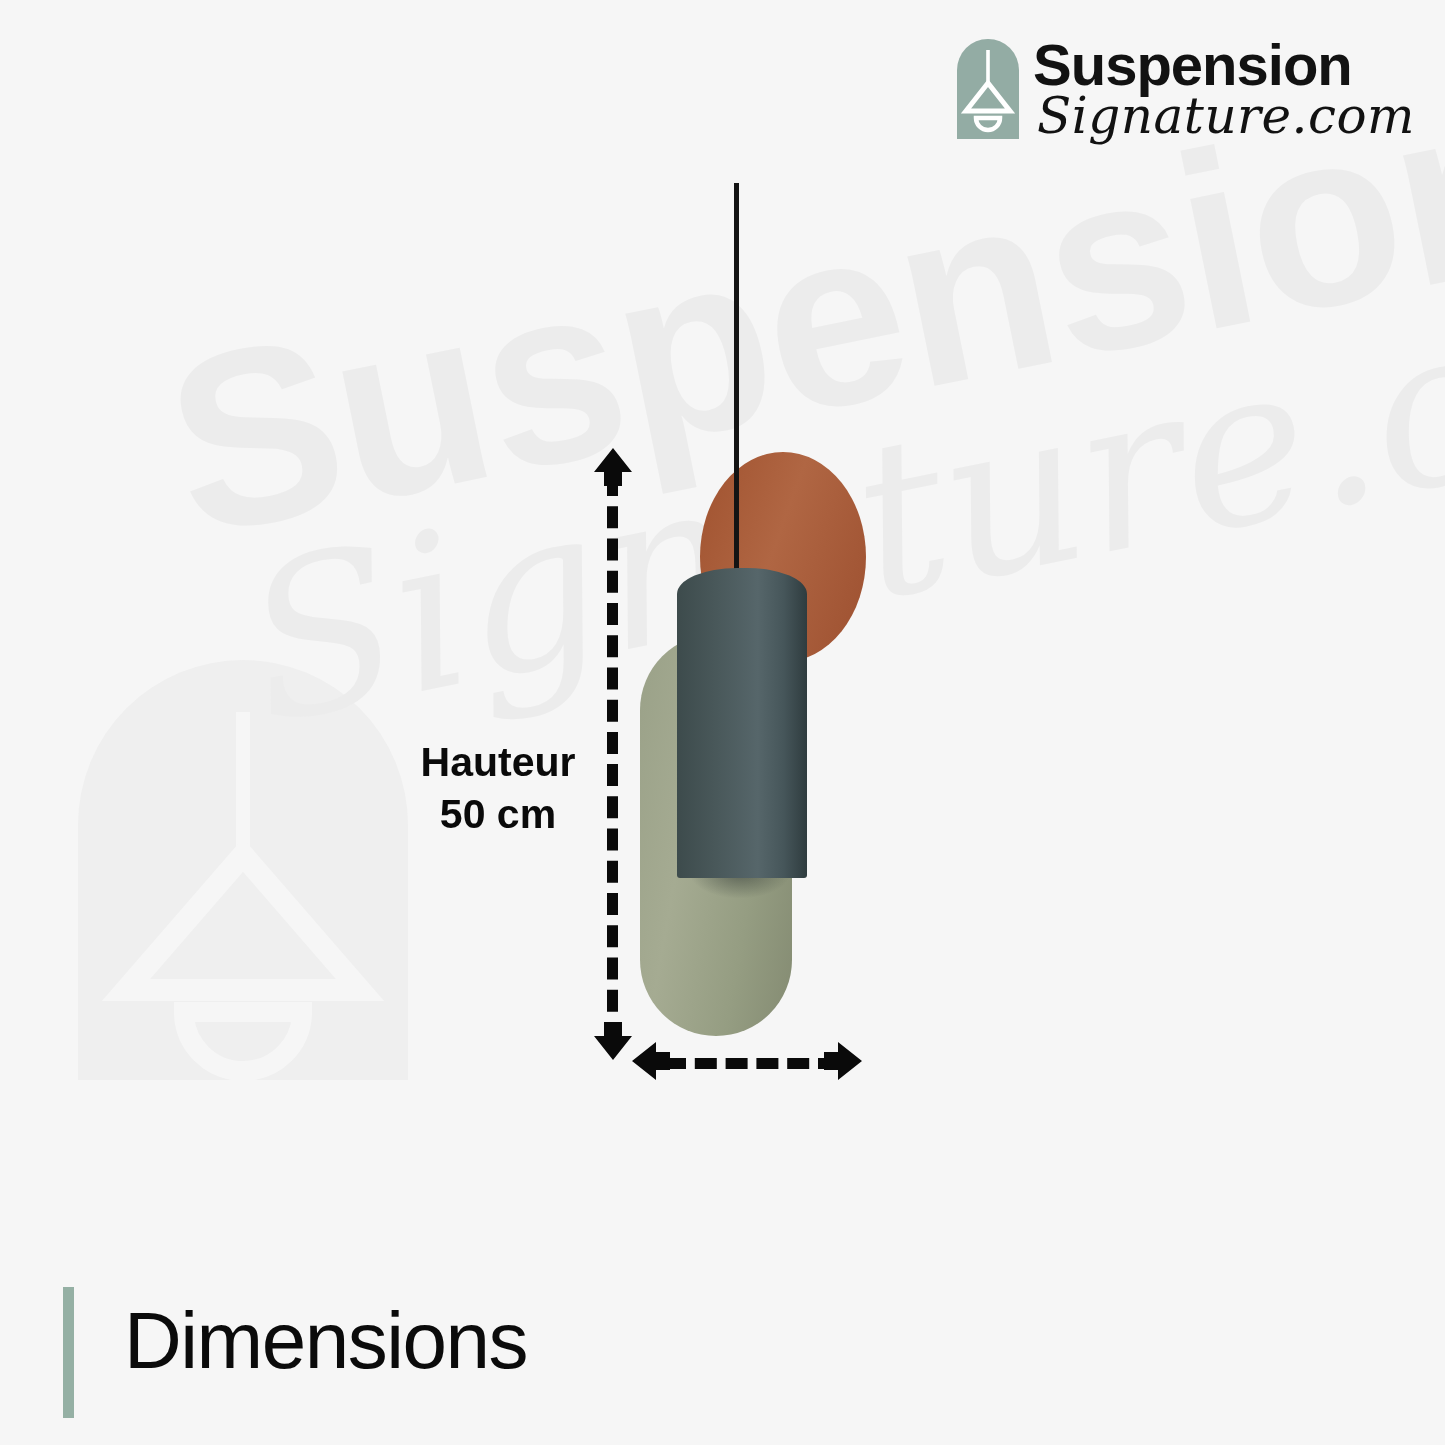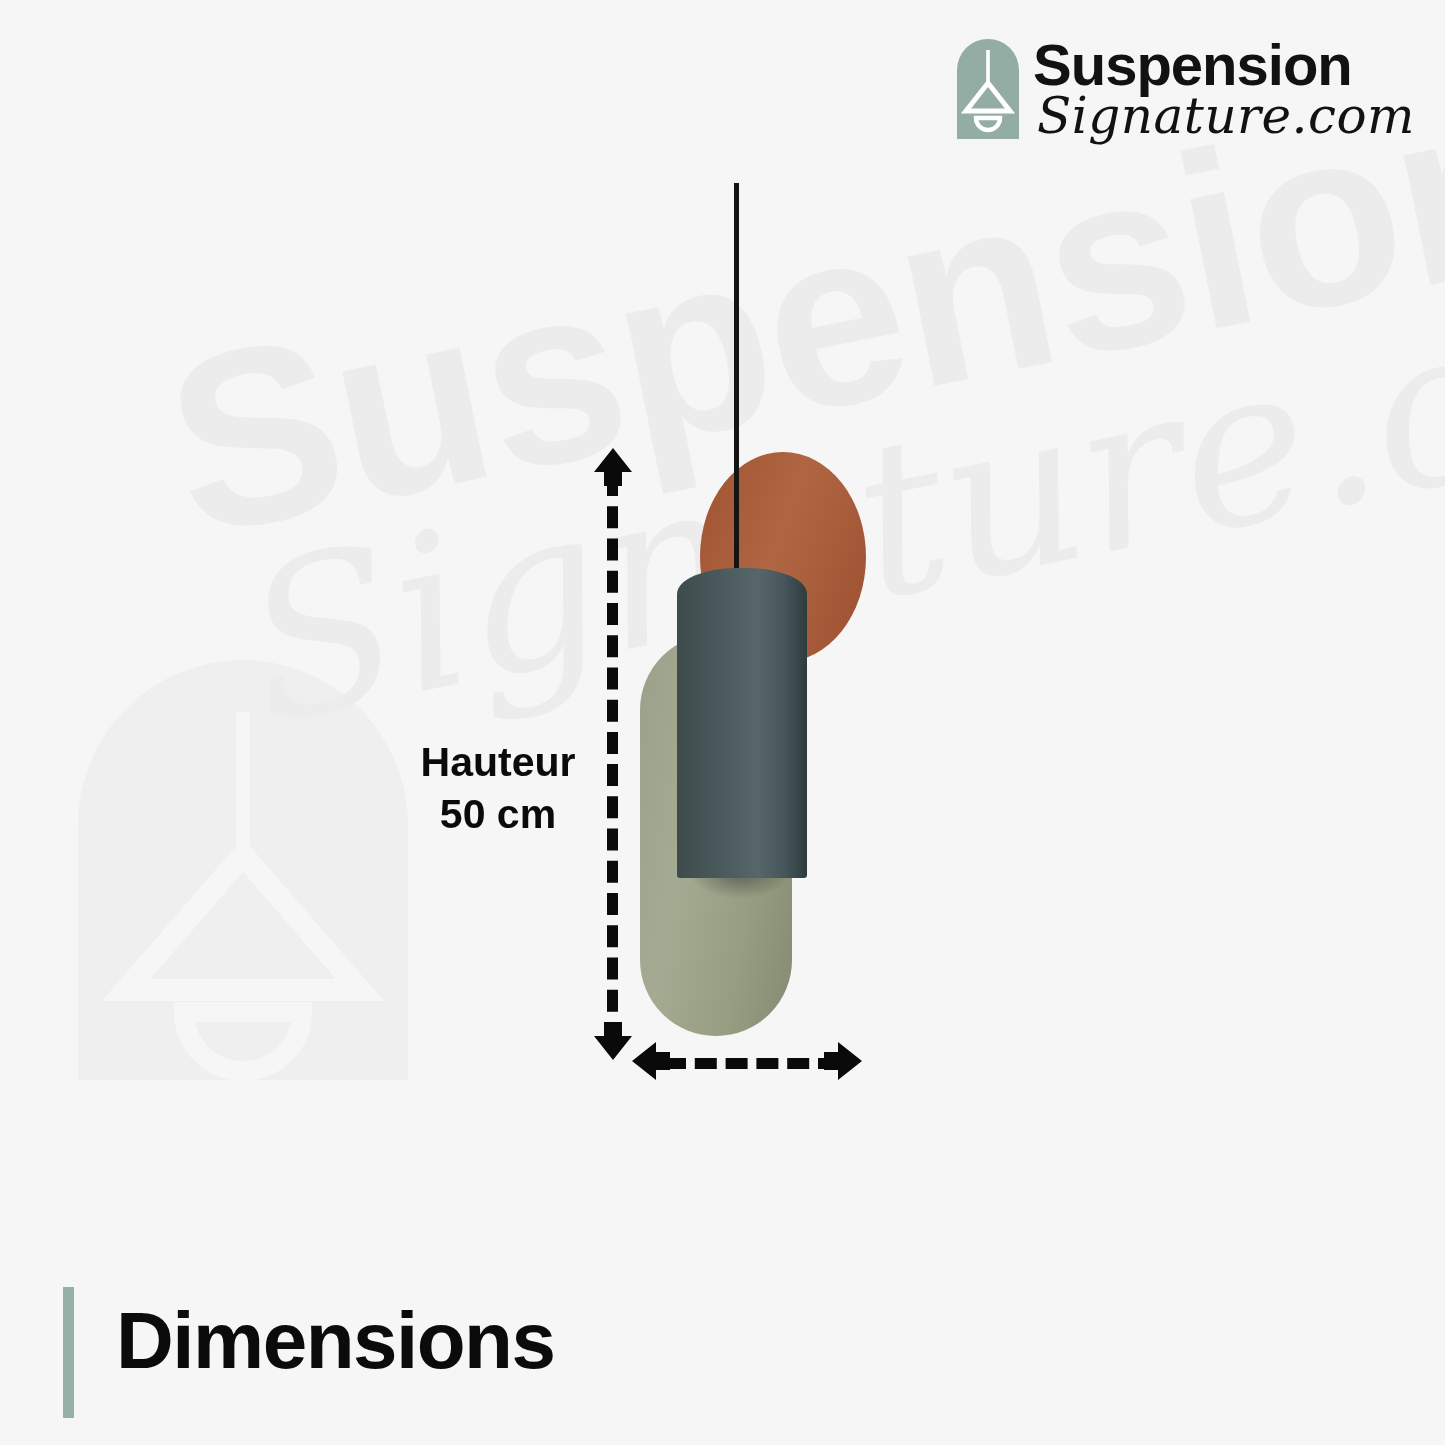--- a/index.html
+++ b/index.html
@@ -151,23 +151,23 @@
     display:flex;align-items:center;
   }
   .accent-bar{
     position:absolute;
     left:63px;top:32px;
     width:11px;height:131px;
     background:#95b0a4;
   }
   .footer-title{
     position:absolute;
-    left:116px;top:38px;
+    left:124px;top:38px;
     font-size:80px;
-    font-weight:700;
+    font-weight:400;
     color:#0b0b0b;
     letter-spacing:-1.5px;
     line-height:1.2;
   }
 </style>
 </head>
 <body>
 
 <div id="stage">
 

